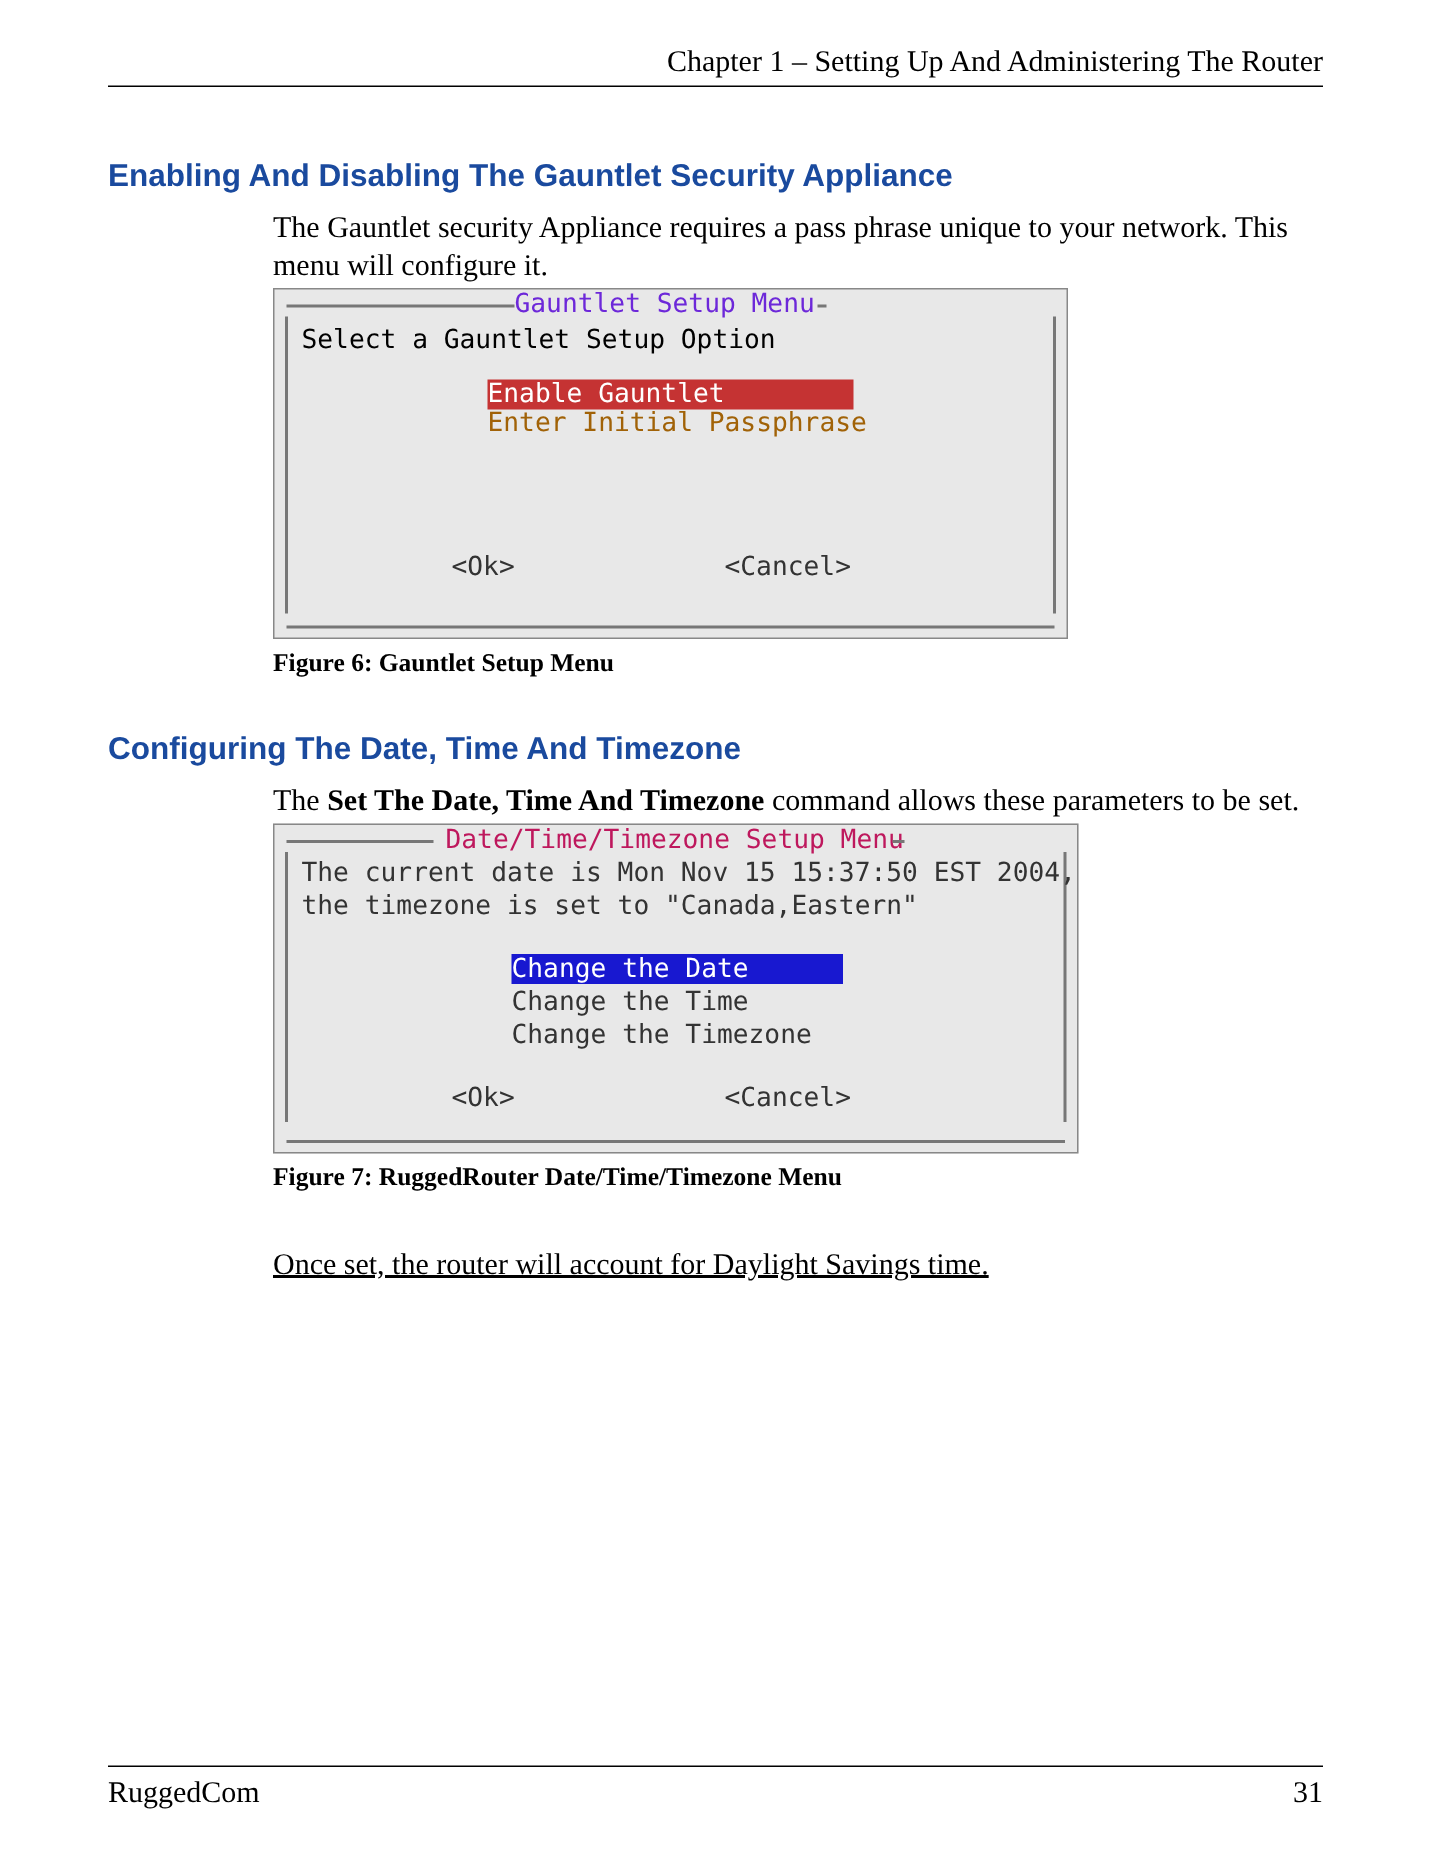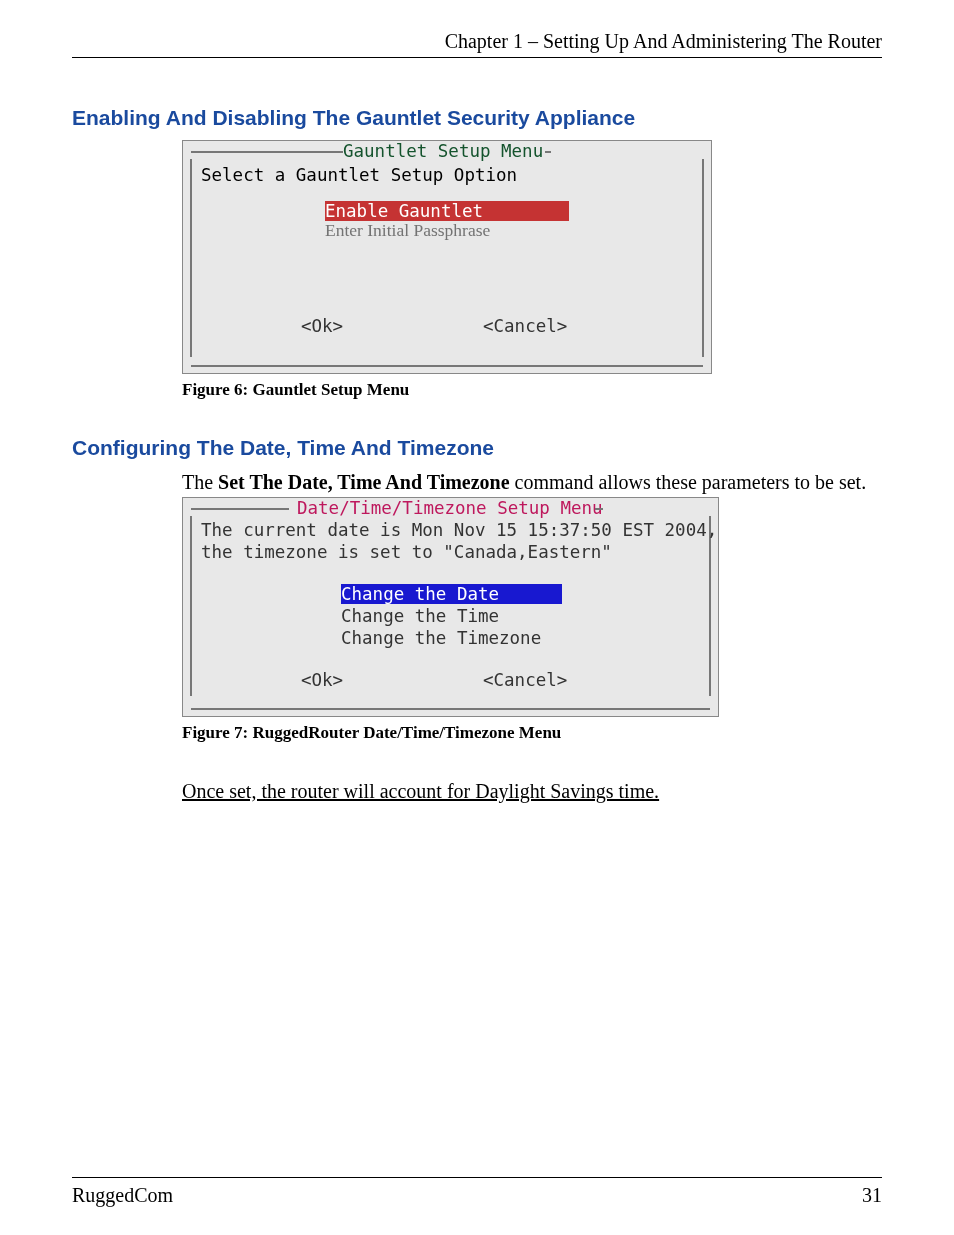--- a/index.html
+++ b/index.html
@@ -67,21 +67,21 @@
     border-top: 2px solid #777;
     position: absolute;
     top: 10px;
     left: 8px;
     width: 152px;
   }
   .gauntlet-title {
     position: absolute;
     top: 0;
     left: 160px;
-    color: #14532d;
+    color: #6d28d9;
     white-space: pre;
   }
   .gauntlet-hr2 {
     border-top: 2px solid #777;
     position: absolute;
     top: 10px;
     left: 362px;
     width: 6px;
   }
   .g-prompt {
@@ -97,23 +97,22 @@
     left: 142px;
     color: #fff;
     background: #c53333;
     padding: 0 2px 0 0;
     white-space: pre;
   }
   .g-opt2 {
     position: absolute;
     top: 79px;
     left: 142px;
-    color: #737373;
-    white-space: pre;
-    font-family: Liberation Serif, serif;
+    color: #a16207;
+    white-space: pre;
   }
   .g-btns {
     position: absolute;
     top: 175px;
     left: 0;
     right: 0;
     color: #333;
   }
   .g-ok {
     position: absolute;
@@ -221,20 +220,21 @@
     font-size: 20px;
   }
 </style>
 </head>
 <body>
 
 <div class="page">
   <div class="header-line">Chapter 1 – Setting Up And Administering The Router</div>
 
   <div class="heading">Enabling And Disabling The Gauntlet Security Appliance</div>
+  <p class="body-text">The Gauntlet security Appliance requires a pass phrase unique to your network.   This menu will configure it.</p>
 
   <div class="term gauntlet-box">
     <div class="gauntlet-top">
       <div class="gauntlet-hr"></div>
       <span class="gauntlet-title">Gauntlet Setup Menu</span>
       <div class="gauntlet-hr2"></div>
     </div>
     <div class="g-vr"></div>
     <div class="g-vr2"></div>
     <span class="g-prompt">Select a Gauntlet Setup Option</span>

